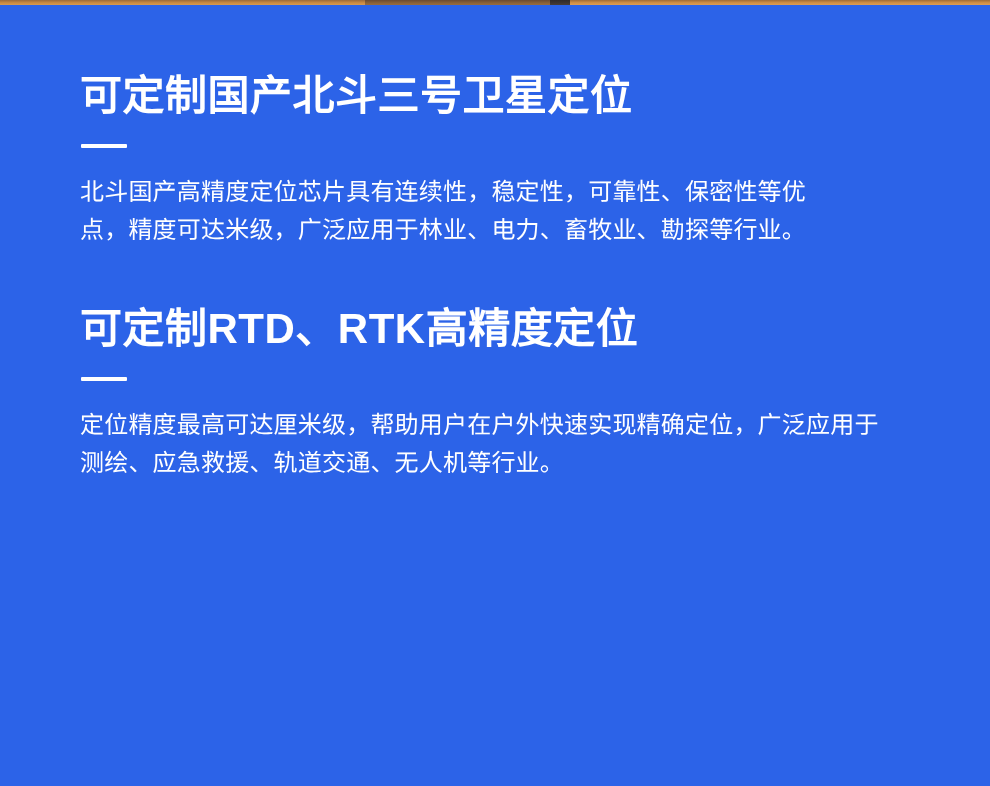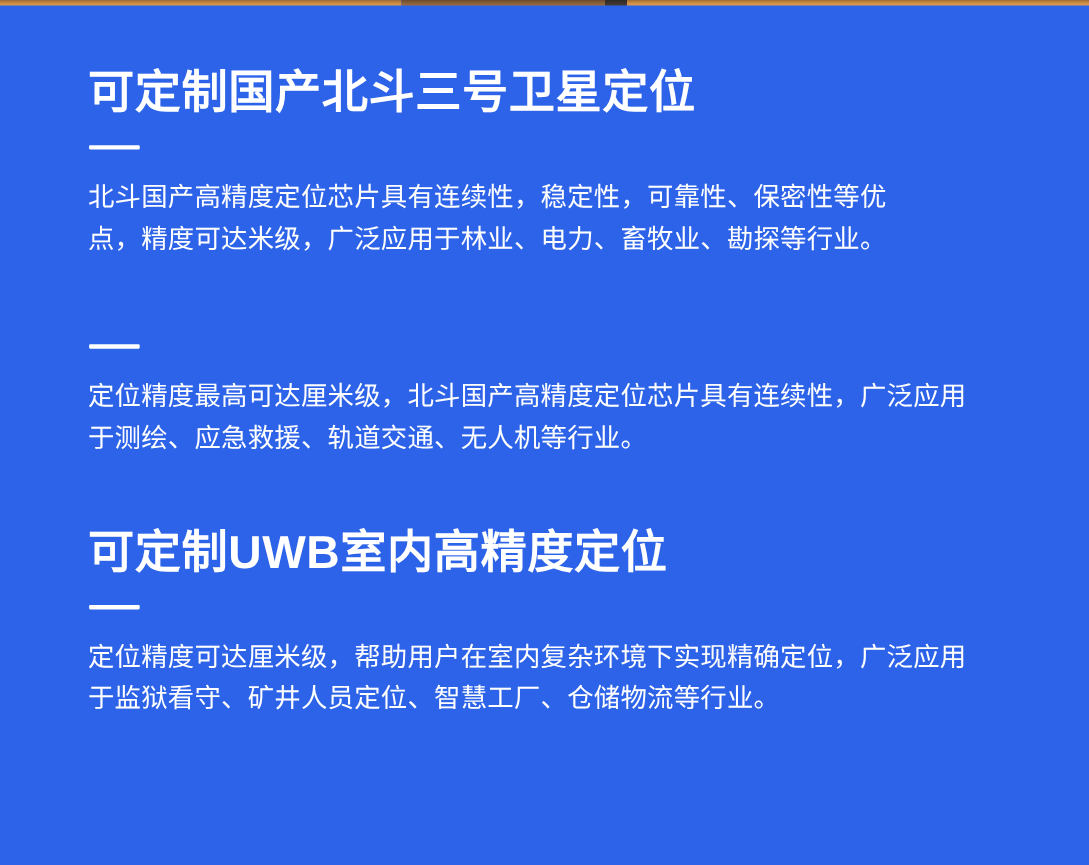--- a/index.html
+++ b/index.html
@@ -42,21 +42,21 @@
   .seg-b { width: 185px; background: linear-gradient(to bottom, #6a4a30 0%, #8a6238 60%, #996c3c 100%); }
   .seg-c { width: 20px;  background: linear-gradient(to bottom, #2e2a28 0%, #3c3430 60%, #4a3e34 100%); }
   .seg-d { width: 420px; background: linear-gradient(to bottom, #a06b34 0%, #d08f45 55%, #dd9c50 100%); }
 
   
   .content {
     position: absolute;
     top: 0;
     left: 0;
     width: 978px;
-    padding: 0 80px;
+    padding: 12px 80px;
     box-sizing: border-box;
   }
 
   .feature-block {
     margin: 0;
   }
   .feature-block.block-1 { padding-top: 58px; }
   .feature-block.block-2 { padding-top: 54px; }
   .feature-block.block-3 { padding-top: 58px; }
 
@@ -103,24 +103,20 @@
 
   <div class="content">
 
     <section class="feature-block block-1">
       <h2 class="feature-heading">可定制国产北斗三号卫星定位</h2>
       <div class="feature-rule"></div>
       <p class="feature-body narrow">北斗国产高精度定位芯片具有连续性，稳定性，可靠性、保密性等优点，精度可达米级，广泛应用于林业、电力、畜牧业、勘探等行业。</p>
     </section>
 
     <section class="feature-block block-2">
+      <h2 class="feature-heading">可定制RTD、RTK高精度定位</h2>
       <div class="feature-rule"></div>
-      <p class="feature-body wide">定位精度最高可达厘米级，北斗国产高精度定位芯片具有连续性，广泛应用于测绘、应急救援、轨道交通、无人机等行业。</p>
+      <p class="feature-body wide">定位精度最高可达厘米级，帮助用户在户外快速实现精确定位，广泛应用于测绘、应急救援、轨道交通、无人机等行业。</p>
     </section>
 
-    <section class="feature-block block-3">
-      <h2 class="feature-heading">可定制UWB室内高精度定位</h2>
-      <div class="feature-rule"></div>
-      <p class="feature-body wide">定位精度可达厘米级，帮助用户在室内复杂环境下实现精确定位，广泛应用于监狱看守、矿井人员定位、智慧工厂、仓储物流等行业。</p>
-    </section>
 
   </div>
 </div>
 
 </body></html>

